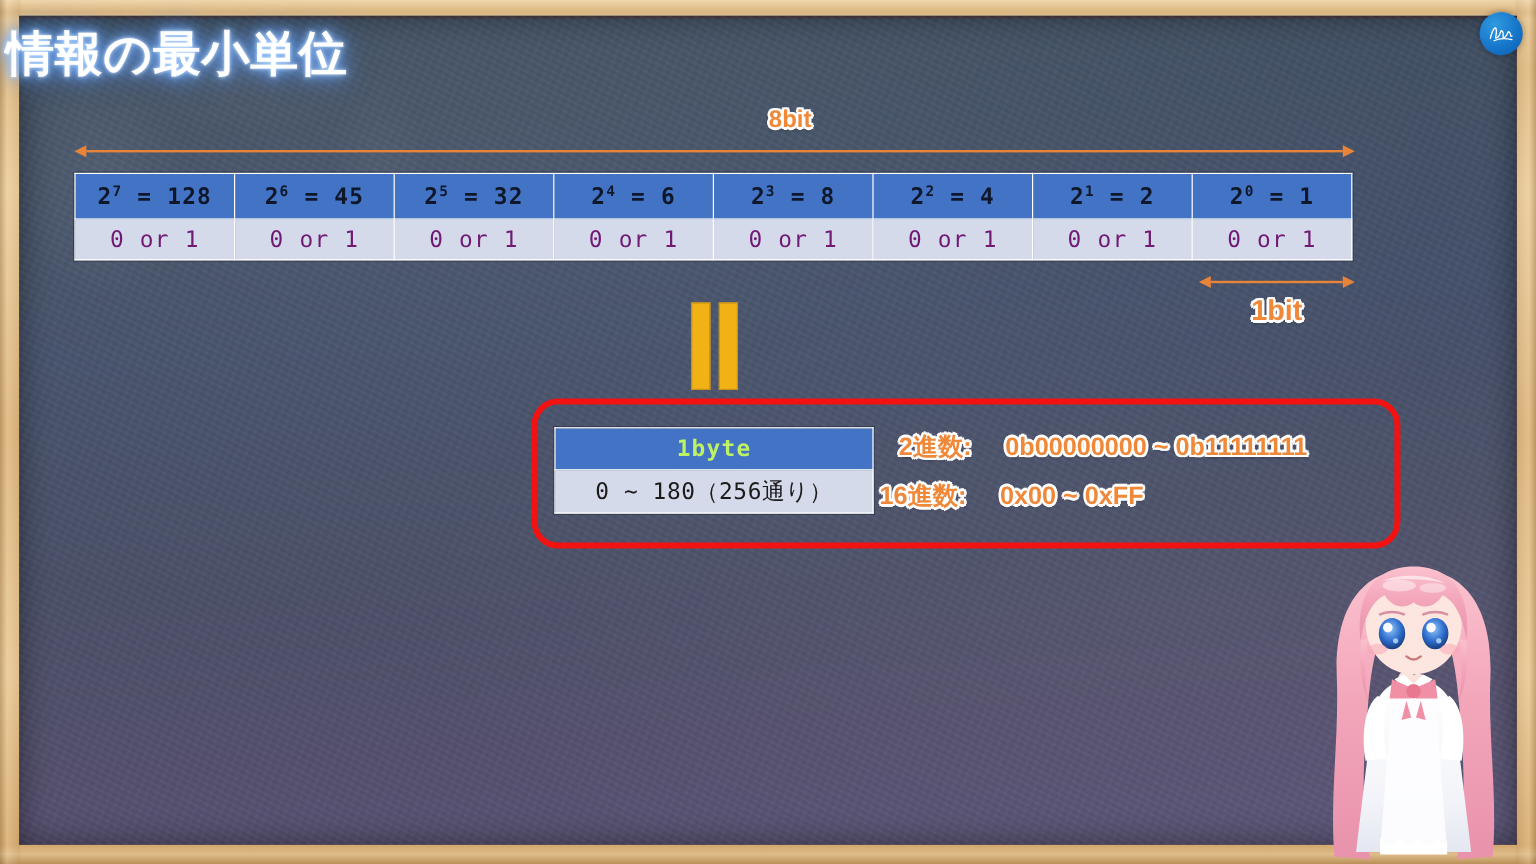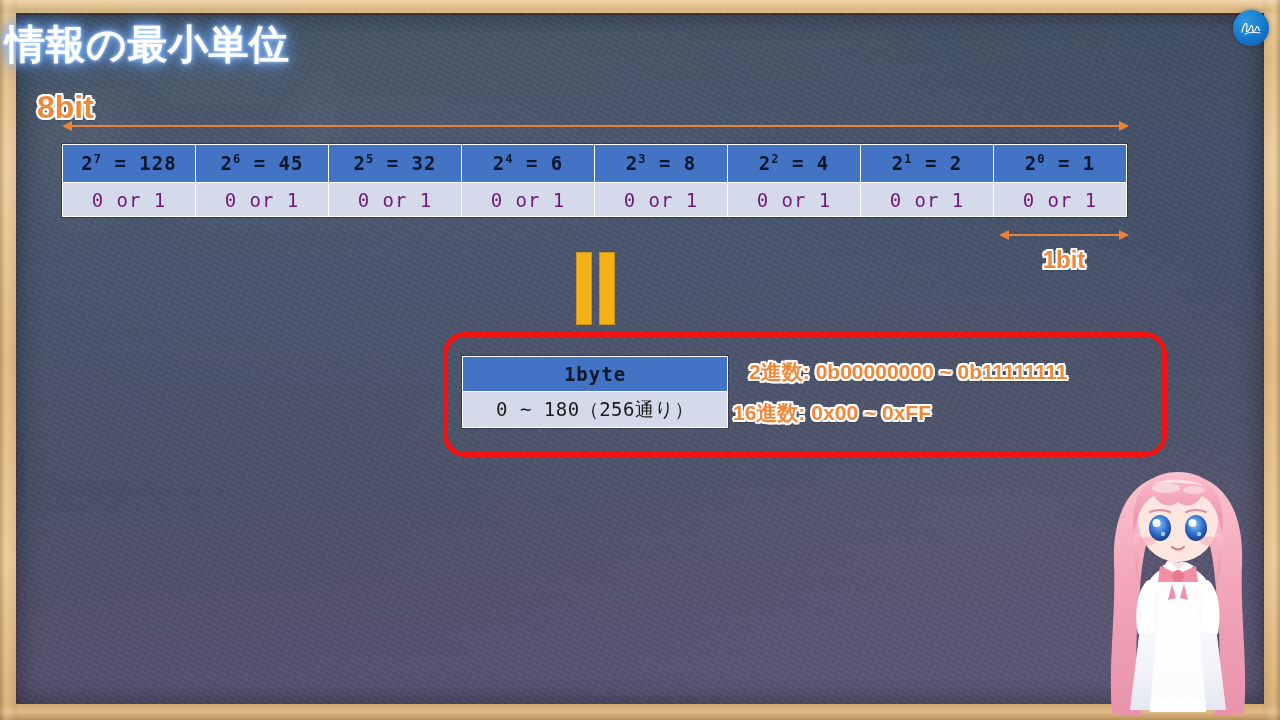--- a/index.html
+++ b/index.html
@@ -80,21 +80,21 @@
 
   .orange-label {
     position:absolute;
     color:#F0883A; font-weight:700;
     -webkit-text-stroke:0px;
     text-shadow:
       -1.6px -1.6px 0 #fff, 1.6px -1.6px 0 #fff, -1.6px 1.6px 0 #fff, 1.6px 1.6px 0 #fff,
       -2.2px 0 0 #fff, 2.2px 0 0 #fff, 0 -2.2px 0 #fff, 0 2.2px 0 #fff,
       0 2px 3px rgba(0,0,0,.45);
   }
-  #lbl-8bit { left:0; right:0; top:89px; text-align:left; font-size:32px;padding-left:37px; }
+  #lbl-8bit { left:0; right:0; top:89px; text-align:center; font-size:20px;padding-left:37px; }
   #lbl-1bit { left:1004px; top:246px; width:120px; text-align:center; font-size:24px; }
 
   
   #bit-table {
     position:absolute; left:62px; top:144px;
     width:1065px;
     border-collapse:collapse;
     box-shadow:0 0 0 1px rgba(30,40,55,.55);
   }
   #bit-table td {
@@ -141,30 +141,30 @@
     position:absolute; left:462px; top:356px;
     width:266px; border-collapse:collapse;
     box-shadow:0 0 0 1px rgba(30,40,55,.5);
   }
   #byte-table td {
     border:1px solid #ffffff;
     text-align:center;
     font-family:"DejaVu Sans Mono","Liberation Mono",monospace;
   }
   #byte-table .hdr {
-    background:#4273C4; color:#0f172a; font-weight:700; font-size:19px; height:35px;
+    background:#4273C4; color:#bef264; font-weight:700; font-size:19px; height:35px;
     letter-spacing:1px;
   }
   #byte-table .val {
     background:#D4DAE9; color:#1b1b1b; font-size:19px; height:36px; letter-spacing:.5px;
   }
 
   
   .notation { position:absolute; font-size:21px; white-space:nowrap; }
-  .notation .lab { margin-right:6px; }
+  .notation .lab { margin-right:28px; }
   #notation-bin { left:749px; top:358px; }
   #notation-hex { left:733px; top:399px; }
 
   
   #character { position:absolute; right:6px; bottom:0; width:192px; height:272px; }
 </style>
 </head>
 <body>
 
 <div id="slide">

